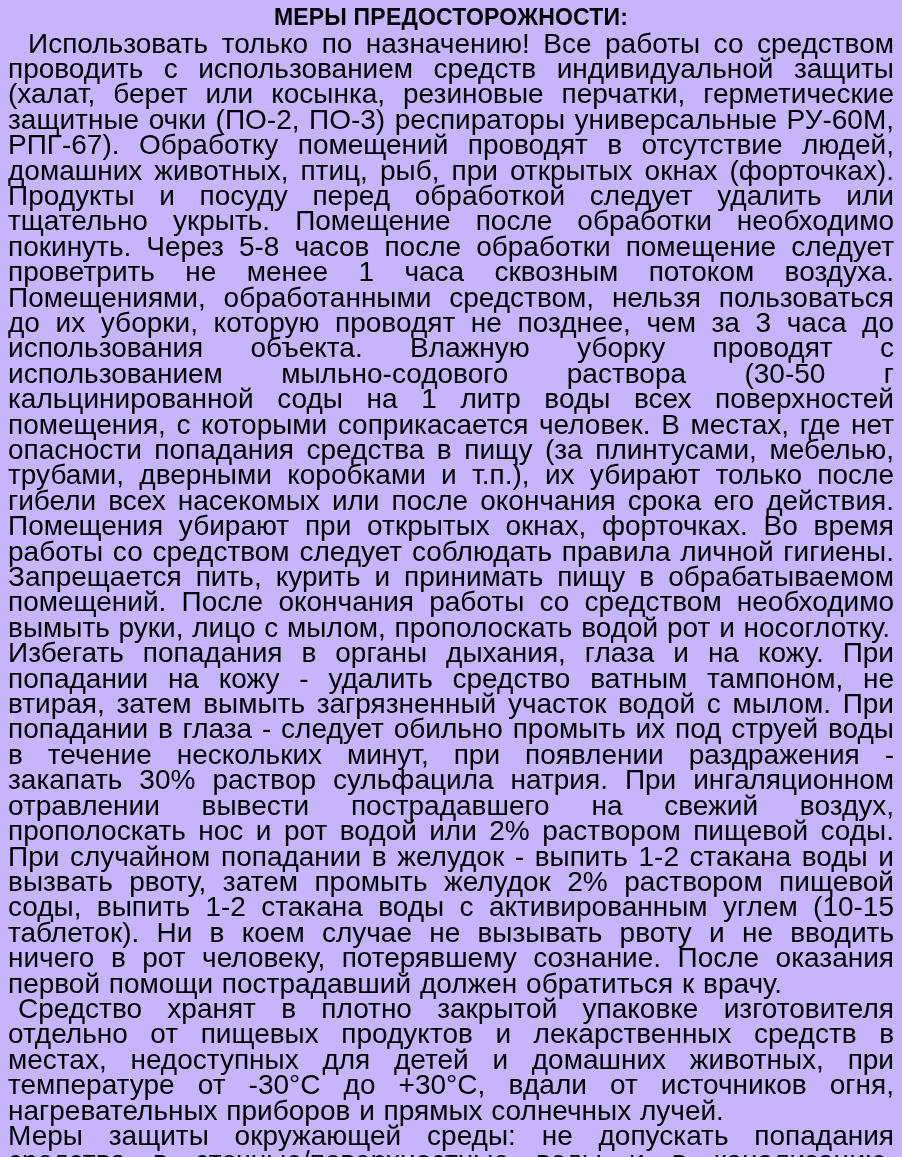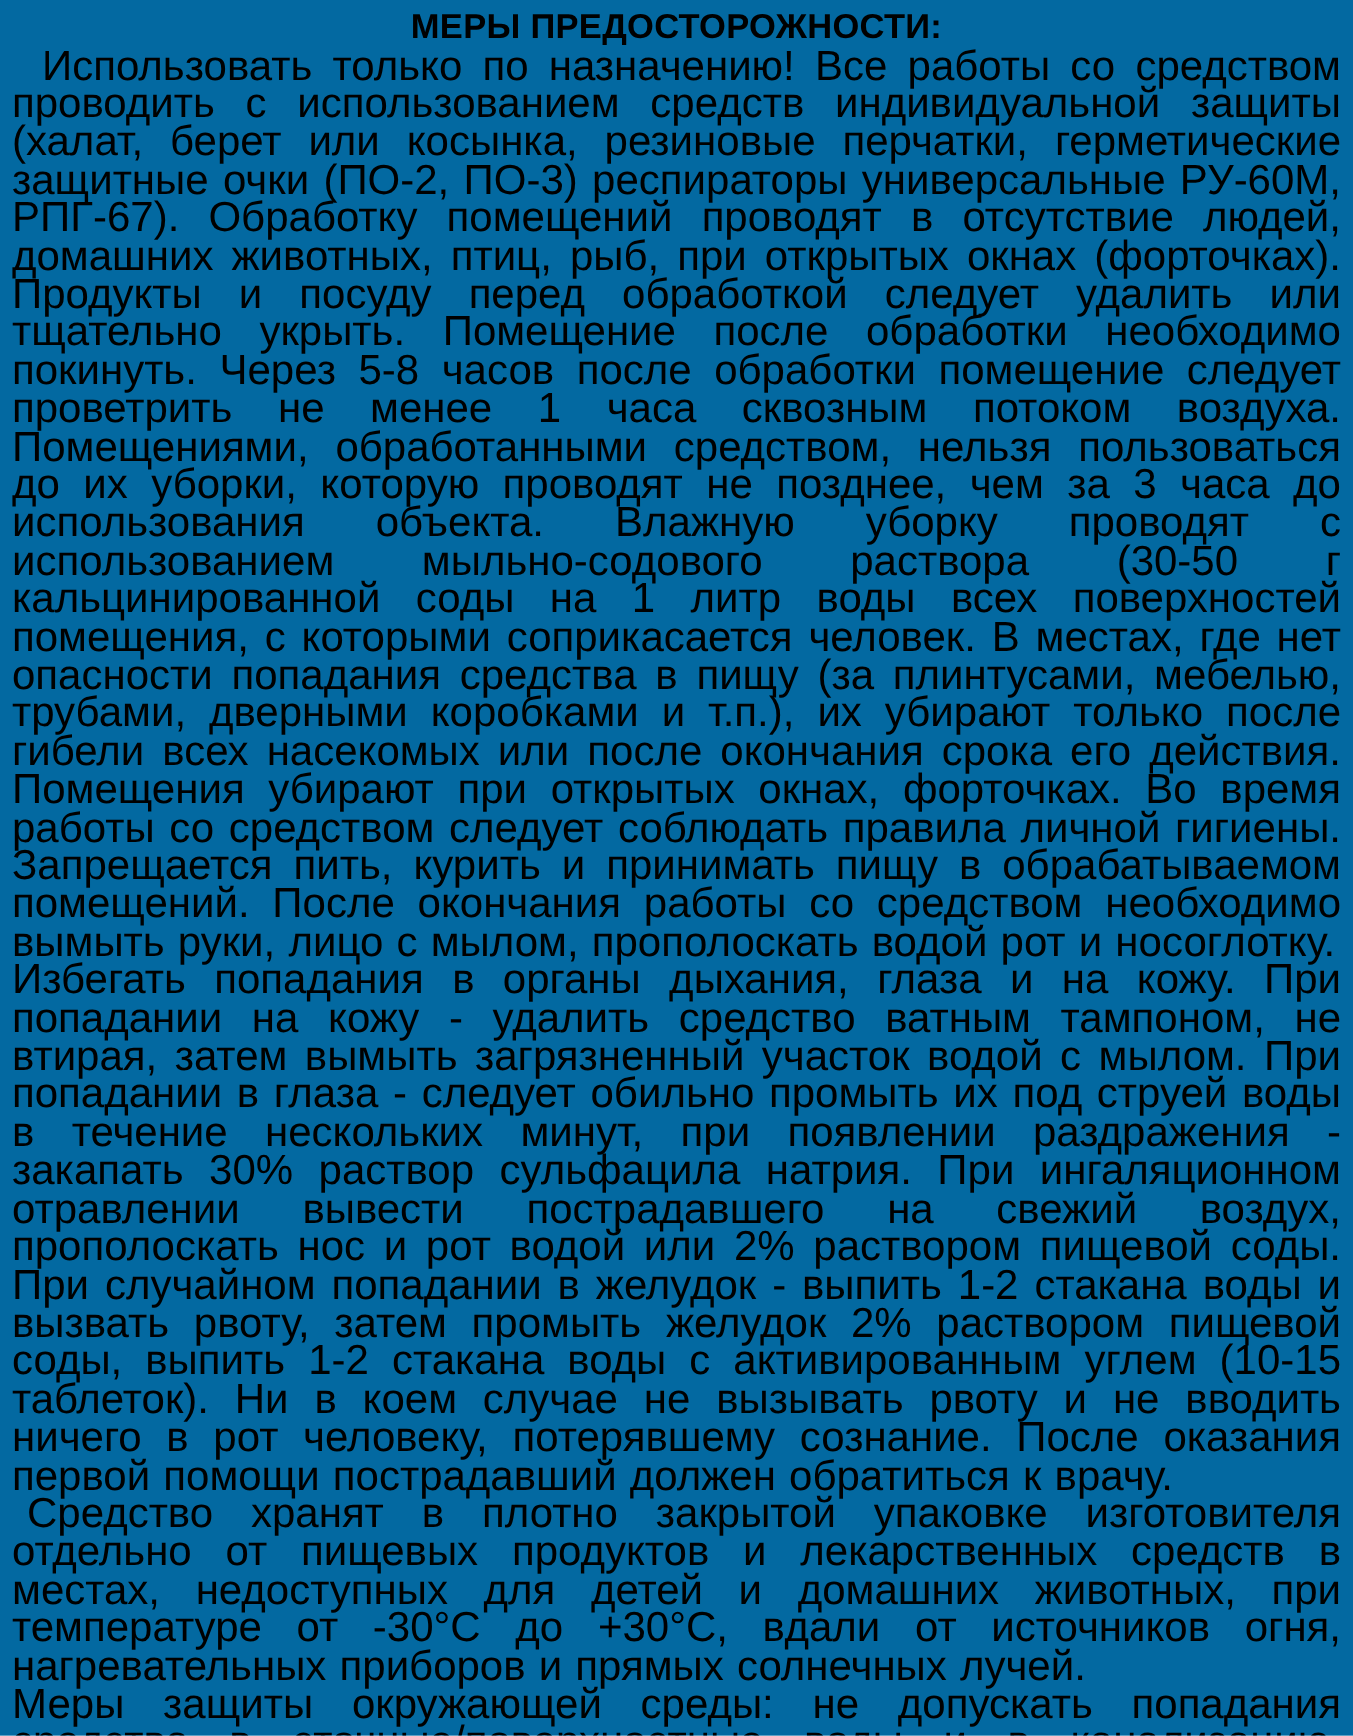--- a/index.html
+++ b/index.html
@@ -12,21 +12,21 @@
     height: 1157px;
     overflow: hidden;
     font-family: "Liberation Sans", "DejaVu Sans", sans-serif;
     color: #000000;
   }
   .doc {
     box-sizing: border-box;
     width: 902px;
     height: 1157px;
     padding: 5px 8px 4px 8px;
-    background: #0369a1;
+    background: #c4b5fd;
   }
   .heading {
     margin: 0;
     font-size: 23px;
     line-height: 25.5px;
     font-weight: bold;
     text-align: center;
     letter-spacing: 0.2px;
   }
   .para {

